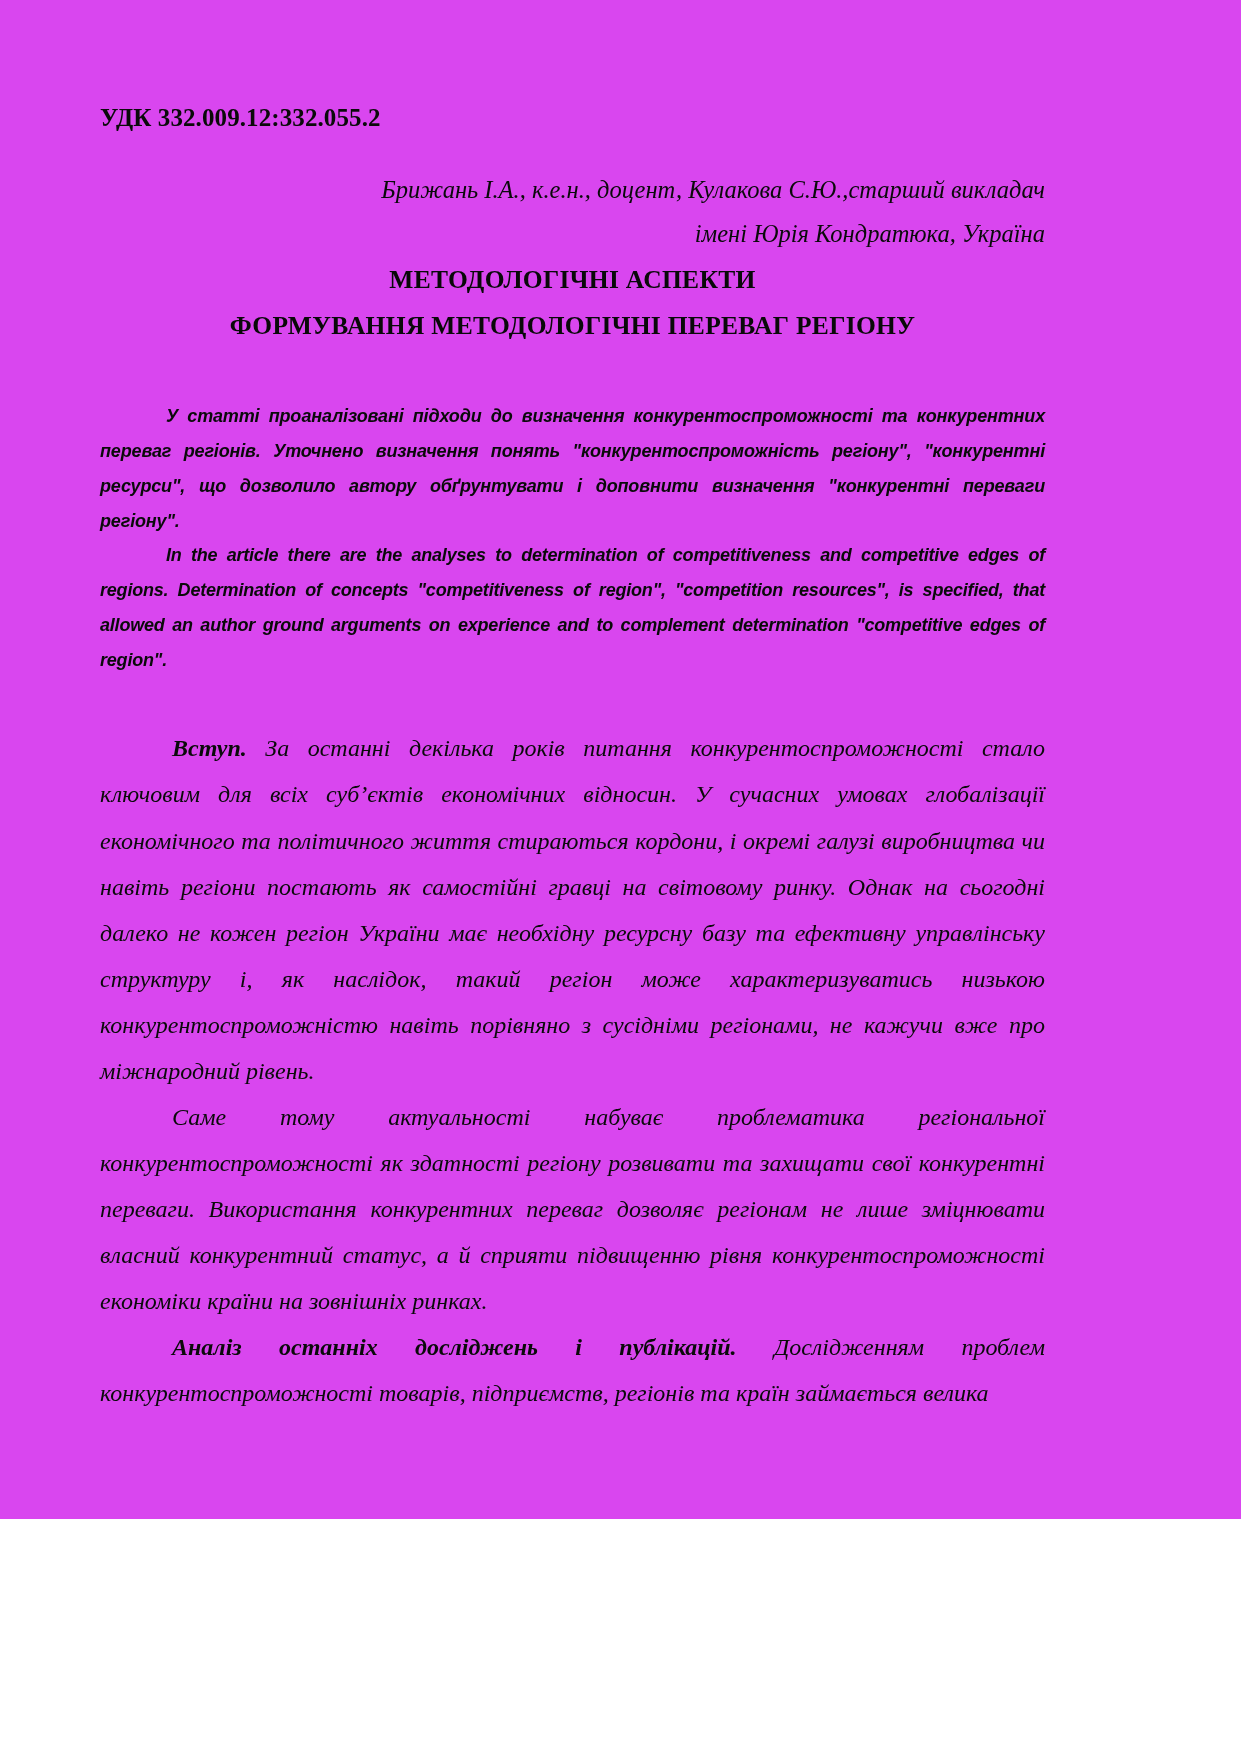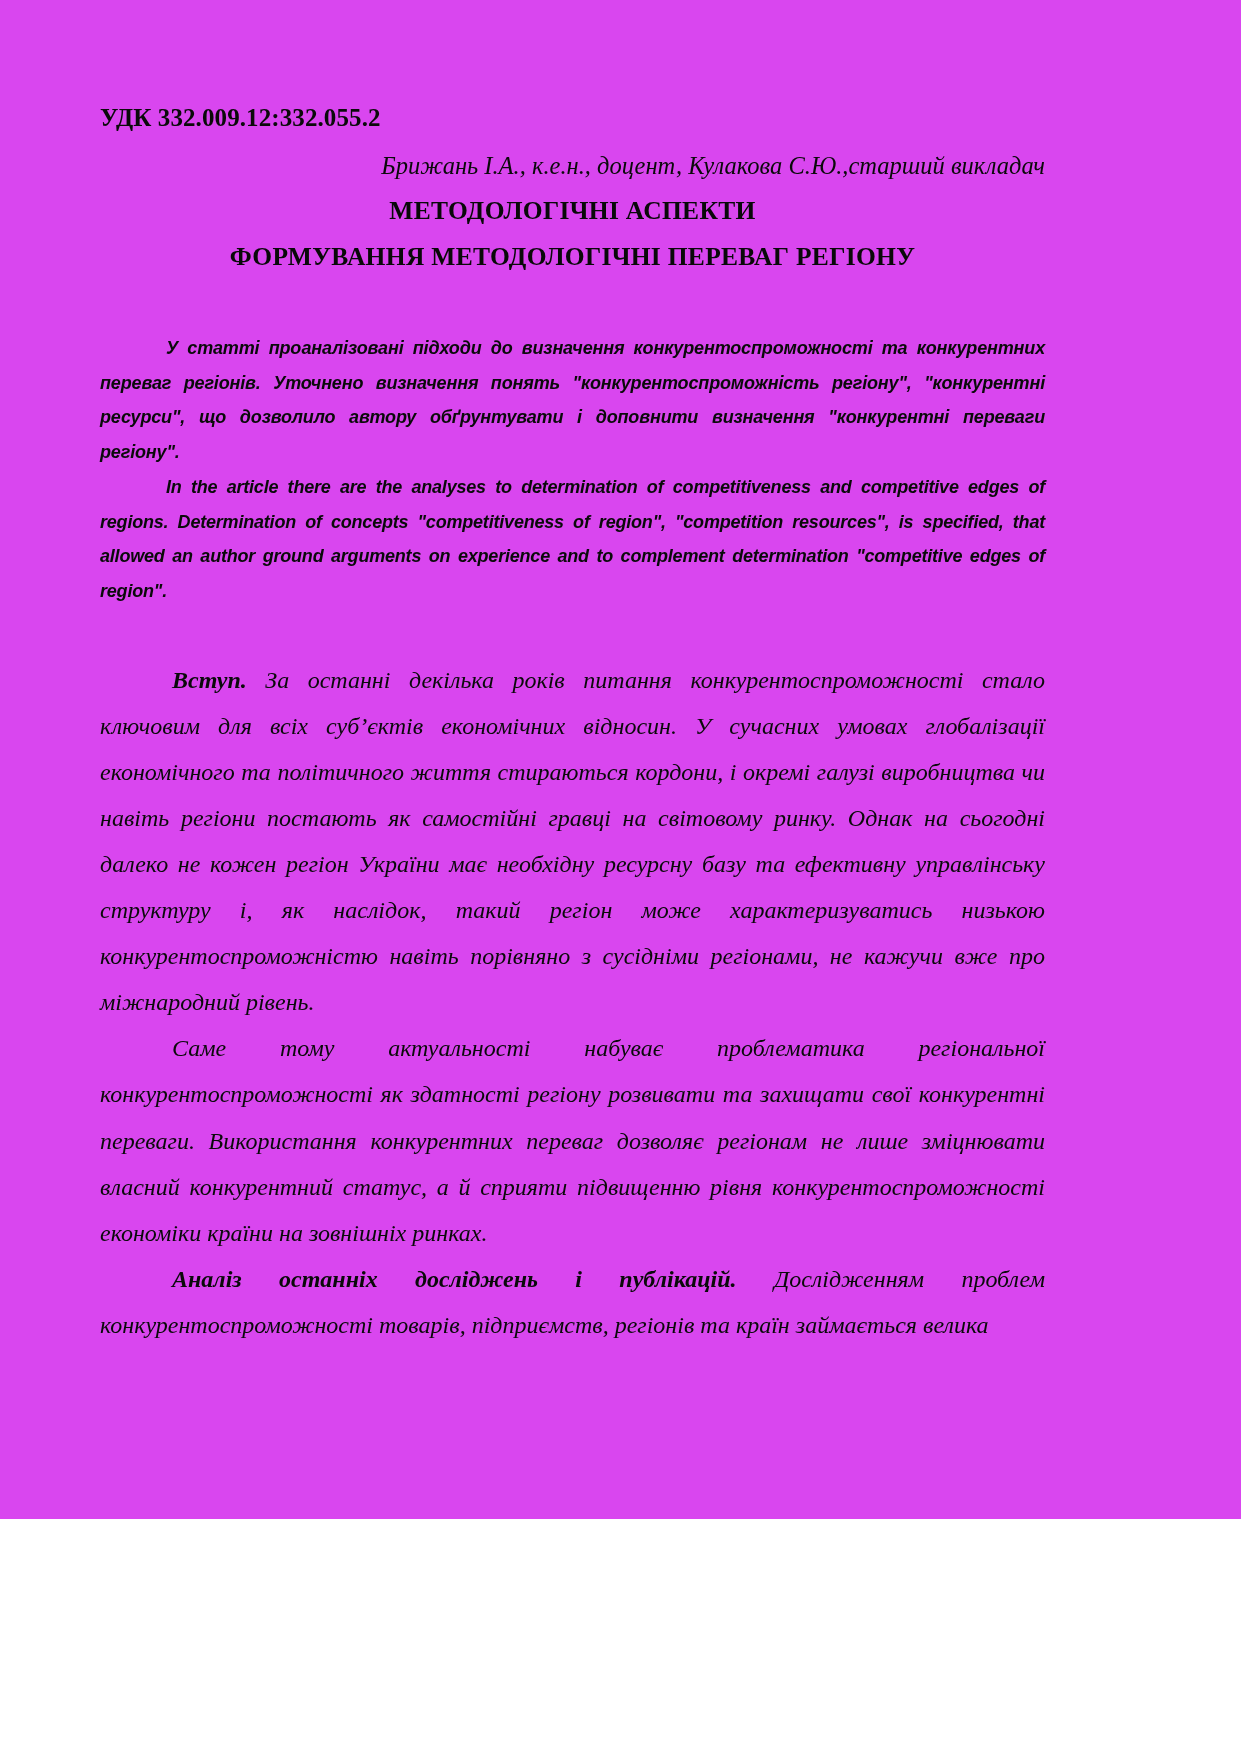--- a/index.html
+++ b/index.html
@@ -29,21 +29,21 @@
     font-weight: bold;
     font-size: 25px;
     color: #0a0a0a;
     letter-spacing: 0.1px;
     margin-top: 104px;
     line-height: 1.1;
   }
 
   
   .authors-block {
-    margin-top: 12px;
+    margin-top: 36px;
   }
   .author-line {
     font-family: "Liberation Serif", "DejaVu Serif", serif;
     font-style: italic;
     font-size: 24.5px;
     color: #0a0a0a;
     text-align: right;
     line-height: 1.82;
     white-space: nowrap;
   }
@@ -112,20 +112,21 @@
 </head>
 <body>
 
 <div class="page">
   <div class="content">
 
     <div class="udk">УДК 332.009.12:332.055.2</div>
 
     <div class="authors-block">
       <div class="author-line">Брижань І.А., к.е.н., доцент, Кулакова С.Ю.,старший викладач</div>
+      <div class="author-line">імені Юрія Кондратюка, Україна</div>
     </div>
 
     <div class="title-block">
       <div class="title-line">МЕТОДОЛОГІЧНІ АСПЕКТИ</div>
       <div class="title-line">ФОРМУВАННЯ МЕТОДОЛОГІЧНІ ПЕРЕВАГ РЕГІОНУ</div>
     </div>
 
     <div class="abstract-block">
       <p class="abstract ua">У статті проаналізовані підходи до визначення конкурентоспроможності та конкурентних переваг регіонів. Уточнено визначення понять "конкурентоспроможність регіону", "конкурентні ресурси", що дозволило автору обґрунтувати і доповнити визначення "конкурентні переваги регіону".</p>
       <p class="abstract en">In the article there are the analyses  to determination of competitiveness and competitive edges of regions. Determination of concepts "competitiveness of region", "competition resources", is specified, that allowed an author ground arguments on experience and to complement determination "competitive edges of region".</p>

